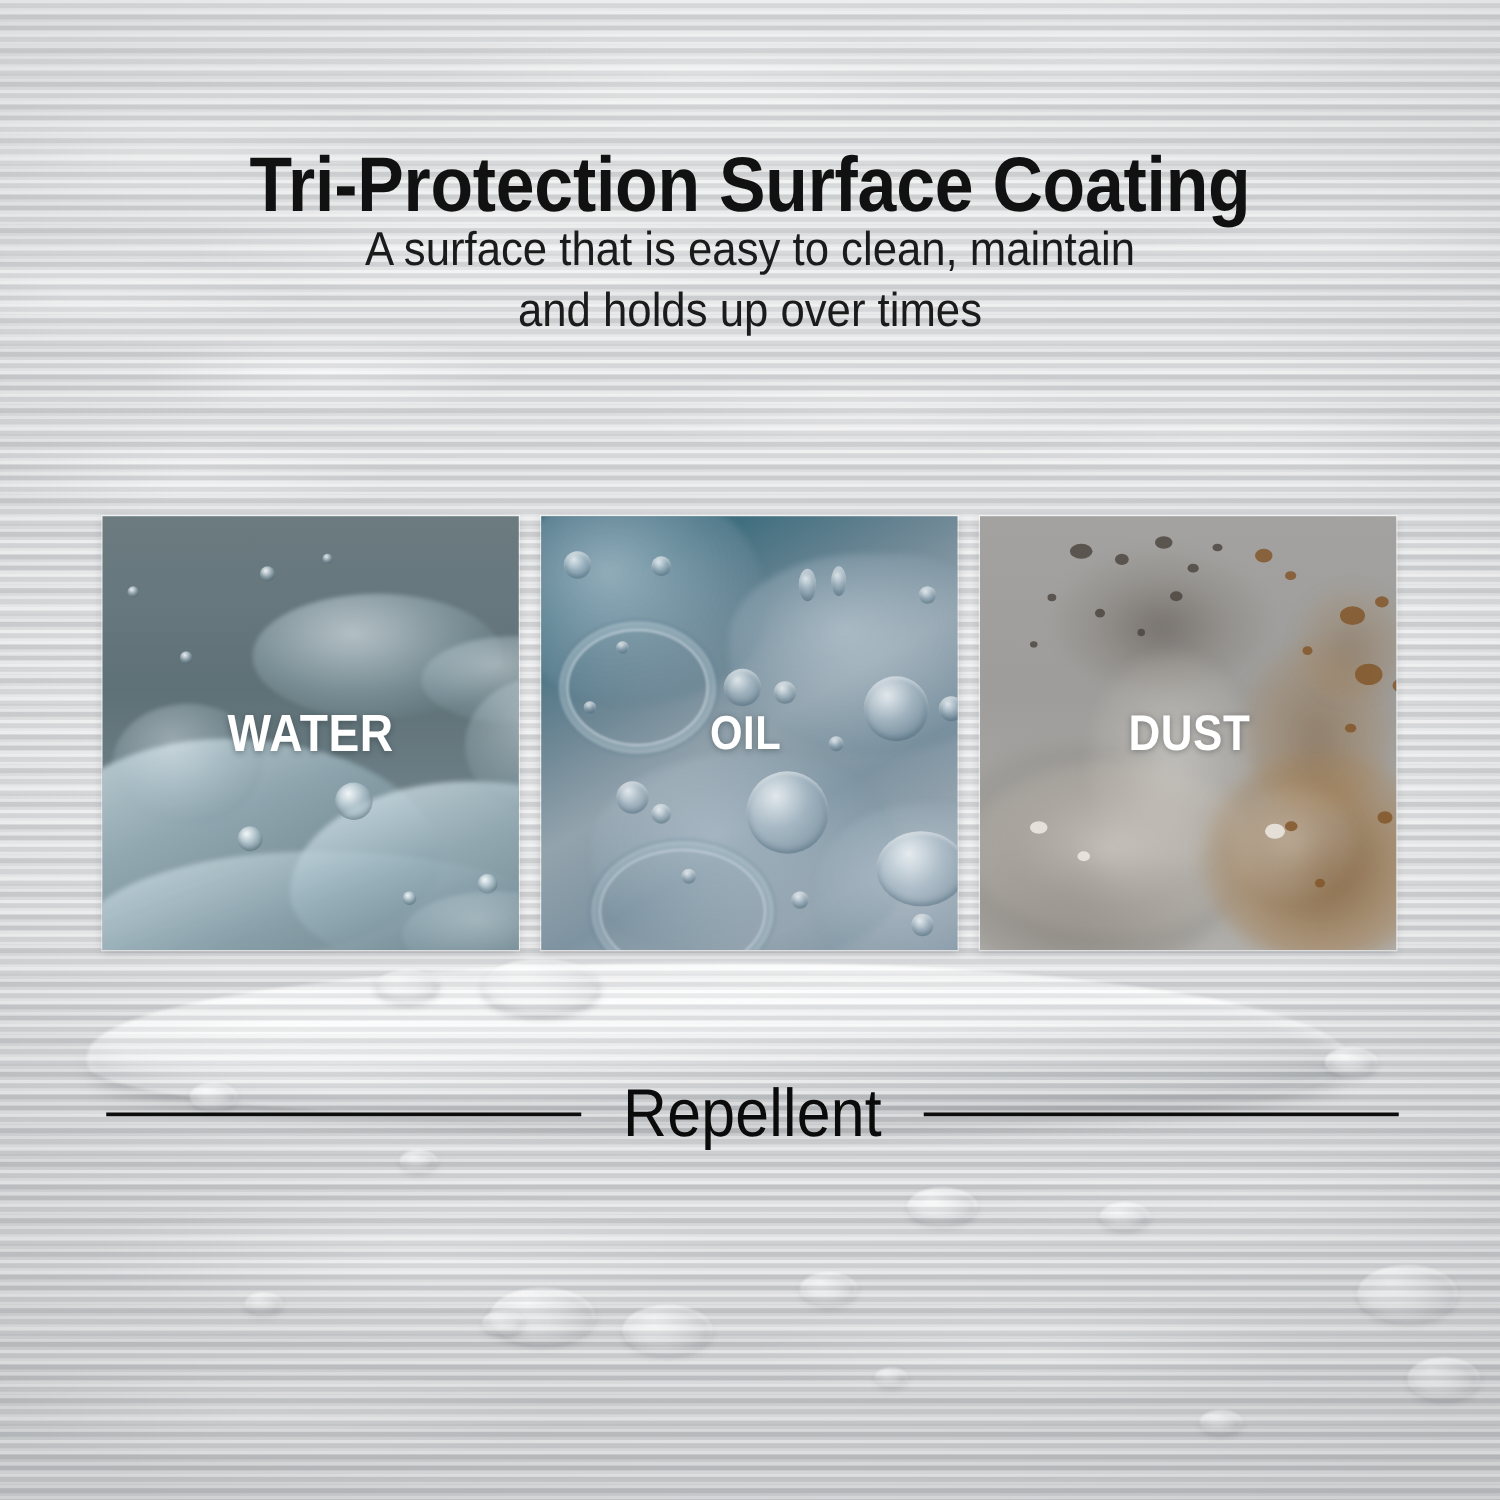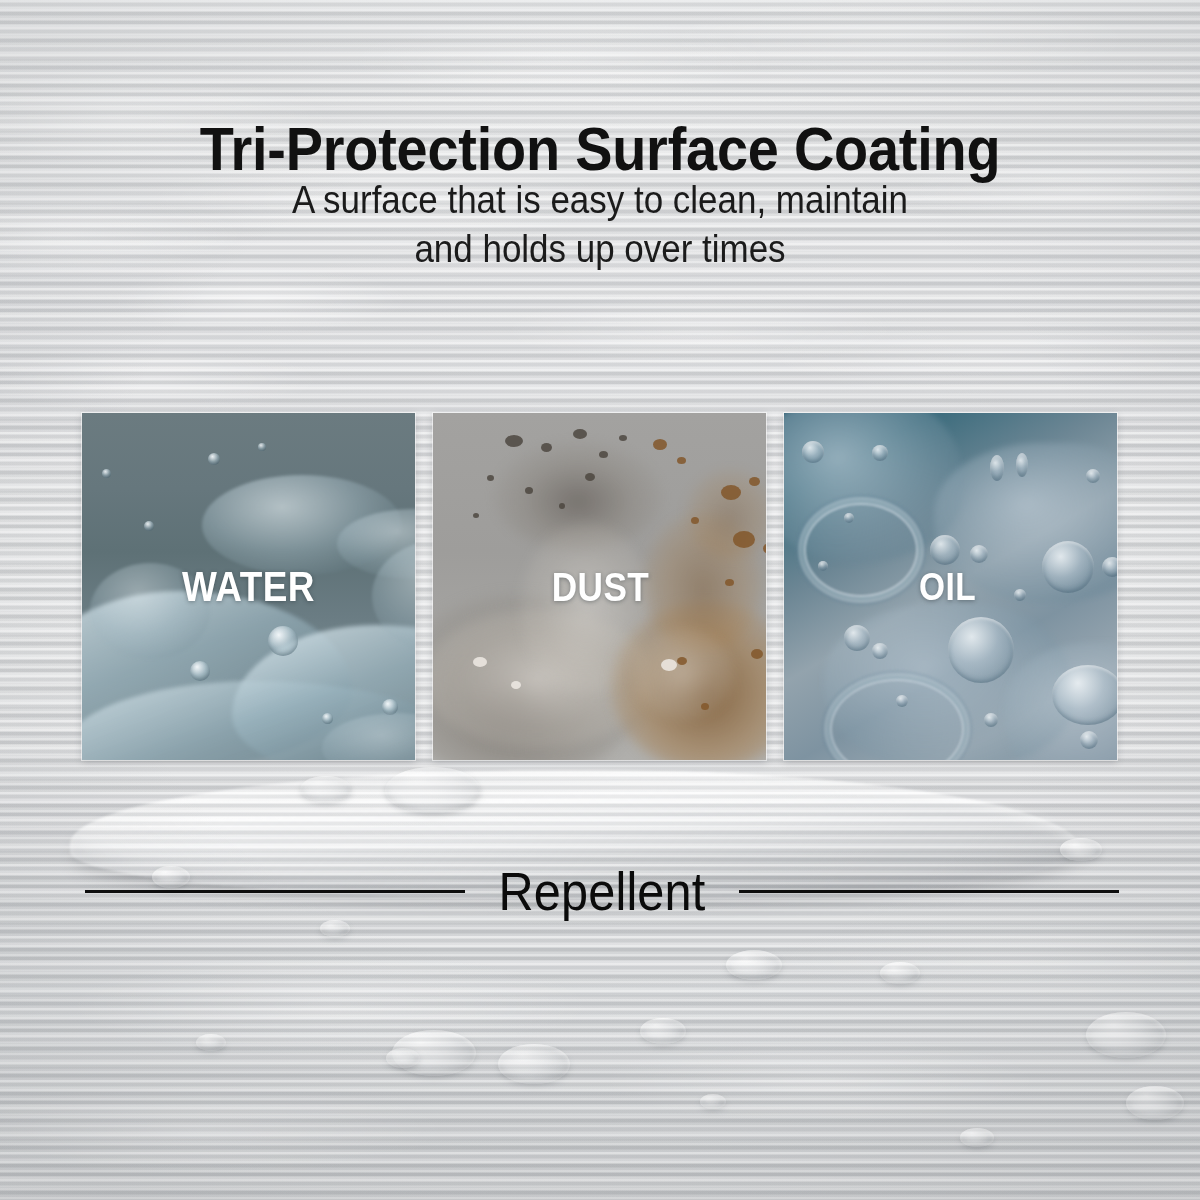--- a/index.html
+++ b/index.html
@@ -391,61 +391,20 @@
         <div class="w-drop" style="left:108px; top:248px; width:20px;  height:20px;"></div>
         <div class="w-drop" style="left:126px; top:40px;  width:12px;  height:12px;"></div>
         <div class="w-drop" style="left:62px;  top:108px; width:10px;  height:10px;"></div>
         <div class="w-drop" style="left:20px;  top:56px;  width:9px;   height:9px;"></div>
         <div class="w-drop" style="left:176px; top:30px;  width:8px;   height:8px;"></div>
         <div class="w-drop" style="left:300px; top:286px; width:16px;  height:16px;"></div>
         <div class="w-drop" style="left:240px; top:300px; width:11px;  height:11px;"></div>
         <div class="w-splash" style="left:240px; top:300px; width:150px; height:70px; opacity:.45;"></div>
       </div>
       <div class="panel-label lbl-water">WATER</div>
-    </div>
-
-    <div class="panel p-dust">
-      <div class="dust-fx">
-        <div class="d-cloud d-gray" style="left:-40px; top:180px; width:250px; height:190px;"></div>
-        <div class="d-cloud d-gray" style="left:60px;  top:28px;  width:170px; height:110px; opacity:.75;"></div>
-        <div class="d-cloud d-light" style="left:-10px; top:196px; width:230px; height:140px; opacity:.85;"></div>
-        <div class="d-cloud d-light" style="left:88px;  top:110px; width:130px; height:170px; opacity:.55;"></div>
-        <div class="d-cloud d-brown" style="left:178px; top:188px; width:190px; height:170px;"></div>
-        <div class="d-cloud d-brown" style="left:210px; top:100px; width:120px; height:140px; opacity:.55;"></div>
-        <div class="d-cloud d-brown" style="left:252px; top:56px;  width:90px;  height:90px;  opacity:.40;"></div>
-        <div class="d-cloud d-light" style="left:200px; top:216px; width:100px; height:90px;  opacity:.55;"></div>
-
-        <div class="d-speck sp-gray" style="left:72px;  top:22px;  width:18px; height:12px;"></div>
-        <div class="d-speck sp-gray" style="left:108px; top:30px;  width:11px; height:9px;"></div>
-        <div class="d-speck sp-gray" style="left:140px; top:16px;  width:14px; height:10px;"></div>
-        <div class="d-speck sp-gray" style="left:166px; top:38px;  width:9px;  height:7px;"></div>
-        <div class="d-speck sp-gray" style="left:54px;  top:62px;  width:7px;  height:6px;"></div>
-        <div class="d-speck sp-gray" style="left:92px;  top:74px;  width:8px;  height:7px;"></div>
-        <div class="d-speck sp-gray" style="left:126px; top:90px;  width:6px;  height:6px;"></div>
-        <div class="d-speck sp-gray" style="left:40px;  top:100px; width:6px;  height:5px;"></div>
-        <div class="d-speck sp-gray" style="left:152px; top:60px;  width:10px; height:8px;"></div>
-        <div class="d-speck sp-gray" style="left:186px; top:22px;  width:8px;  height:6px;"></div>
-
-        <div class="d-speck sp-brown" style="left:220px; top:26px;  width:14px; height:11px;"></div>
-        <div class="d-speck sp-brown" style="left:244px; top:44px;  width:9px;  height:7px;"></div>
-        <div class="d-speck sp-brown" style="left:288px; top:72px;  width:20px; height:15px;"></div>
-        <div class="d-speck sp-brown" style="left:316px; top:64px;  width:11px; height:9px;"></div>
-        <div class="d-speck sp-brown" style="left:258px; top:104px; width:8px;  height:7px;"></div>
-        <div class="d-speck sp-brown" style="left:300px; top:118px; width:22px; height:17px;"></div>
-        <div class="d-speck sp-brown" style="left:330px; top:130px; width:14px; height:11px;"></div>
-        <div class="d-speck sp-brown" style="left:292px; top:166px; width:9px;  height:7px;"></div>
-        <div class="d-speck sp-brown" style="left:244px; top:244px; width:10px; height:8px;"></div>
-        <div class="d-speck sp-brown" style="left:268px; top:290px; width:8px;  height:7px;"></div>
-        <div class="d-speck sp-brown" style="left:318px; top:236px; width:12px; height:10px;"></div>
-
-        <div class="d-speck sp-pale" style="left:228px; top:246px; width:16px; height:12px;"></div>
-        <div class="d-speck sp-pale" style="left:40px;  top:244px; width:14px; height:10px;"></div>
-        <div class="d-speck sp-pale" style="left:78px;  top:268px; width:10px; height:8px;"></div>
-      </div>
-      <div class="panel-label lbl-dust">DUST</div>
     </div>
 
     <div class="panel p-oil">
       <div class="oil-fx">
         <div class="o-sheen" style="left:-30px; top:-20px; width:210px; height:170px; opacity:.80;"></div>
         <div class="o-sheen" style="left:150px; top:30px;  width:230px; height:160px; opacity:.70;"></div>
         <div class="o-sheen" style="left:40px;  top:190px; width:250px; height:170px; opacity:.62;"></div>
         <div class="o-sheen" style="left:220px; top:230px; width:180px; height:150px; opacity:.55;"></div>
         <div class="o-swirl" style="left:20px;  top:90px;  width:110px; height:90px;"></div>
         <div class="o-swirl" style="left:46px;  top:266px; width:130px; height:96px; opacity:.8;"></div>
@@ -465,20 +424,61 @@
         <div class="o-bubble" style="left:230px; top:176px; width:12px;  height:12px;"></div>
         <div class="o-bubble" style="left:112px; top:282px; width:12px;  height:12px;"></div>
         <div class="o-bubble" style="left:200px; top:300px; width:14px;  height:14px;"></div>
         <div class="o-bubble" style="left:296px; top:318px; width:18px;  height:18px;"></div>
         <div class="o-bubble" style="left:60px;  top:100px; width:10px;  height:10px;"></div>
         <div class="o-bubble" style="left:34px;  top:148px; width:10px;  height:10px;"></div>
       </div>
       <div class="panel-label lbl-oil">OIL</div>
     </div>
 
+    <div class="panel p-dust">
+      <div class="dust-fx">
+        <div class="d-cloud d-gray" style="left:-40px; top:180px; width:250px; height:190px;"></div>
+        <div class="d-cloud d-gray" style="left:60px;  top:28px;  width:170px; height:110px; opacity:.75;"></div>
+        <div class="d-cloud d-light" style="left:-10px; top:196px; width:230px; height:140px; opacity:.85;"></div>
+        <div class="d-cloud d-light" style="left:88px;  top:110px; width:130px; height:170px; opacity:.55;"></div>
+        <div class="d-cloud d-brown" style="left:178px; top:188px; width:190px; height:170px;"></div>
+        <div class="d-cloud d-brown" style="left:210px; top:100px; width:120px; height:140px; opacity:.55;"></div>
+        <div class="d-cloud d-brown" style="left:252px; top:56px;  width:90px;  height:90px;  opacity:.40;"></div>
+        <div class="d-cloud d-light" style="left:200px; top:216px; width:100px; height:90px;  opacity:.55;"></div>
+
+        <div class="d-speck sp-gray" style="left:72px;  top:22px;  width:18px; height:12px;"></div>
+        <div class="d-speck sp-gray" style="left:108px; top:30px;  width:11px; height:9px;"></div>
+        <div class="d-speck sp-gray" style="left:140px; top:16px;  width:14px; height:10px;"></div>
+        <div class="d-speck sp-gray" style="left:166px; top:38px;  width:9px;  height:7px;"></div>
+        <div class="d-speck sp-gray" style="left:54px;  top:62px;  width:7px;  height:6px;"></div>
+        <div class="d-speck sp-gray" style="left:92px;  top:74px;  width:8px;  height:7px;"></div>
+        <div class="d-speck sp-gray" style="left:126px; top:90px;  width:6px;  height:6px;"></div>
+        <div class="d-speck sp-gray" style="left:40px;  top:100px; width:6px;  height:5px;"></div>
+        <div class="d-speck sp-gray" style="left:152px; top:60px;  width:10px; height:8px;"></div>
+        <div class="d-speck sp-gray" style="left:186px; top:22px;  width:8px;  height:6px;"></div>
+
+        <div class="d-speck sp-brown" style="left:220px; top:26px;  width:14px; height:11px;"></div>
+        <div class="d-speck sp-brown" style="left:244px; top:44px;  width:9px;  height:7px;"></div>
+        <div class="d-speck sp-brown" style="left:288px; top:72px;  width:20px; height:15px;"></div>
+        <div class="d-speck sp-brown" style="left:316px; top:64px;  width:11px; height:9px;"></div>
+        <div class="d-speck sp-brown" style="left:258px; top:104px; width:8px;  height:7px;"></div>
+        <div class="d-speck sp-brown" style="left:300px; top:118px; width:22px; height:17px;"></div>
+        <div class="d-speck sp-brown" style="left:330px; top:130px; width:14px; height:11px;"></div>
+        <div class="d-speck sp-brown" style="left:292px; top:166px; width:9px;  height:7px;"></div>
+        <div class="d-speck sp-brown" style="left:244px; top:244px; width:10px; height:8px;"></div>
+        <div class="d-speck sp-brown" style="left:268px; top:290px; width:8px;  height:7px;"></div>
+        <div class="d-speck sp-brown" style="left:318px; top:236px; width:12px; height:10px;"></div>
+
+        <div class="d-speck sp-pale" style="left:228px; top:246px; width:16px; height:12px;"></div>
+        <div class="d-speck sp-pale" style="left:40px;  top:244px; width:14px; height:10px;"></div>
+        <div class="d-speck sp-pale" style="left:78px;  top:268px; width:10px; height:8px;"></div>
+      </div>
+      <div class="panel-label lbl-dust">DUST</div>
+    </div>
+
   </div>
 
   <div class="strap">
     <div class="strap-rule"></div>
     <div class="strap-text">Repellent</div>
     <div class="strap-rule"></div>
   </div>
 
 </div>
 

